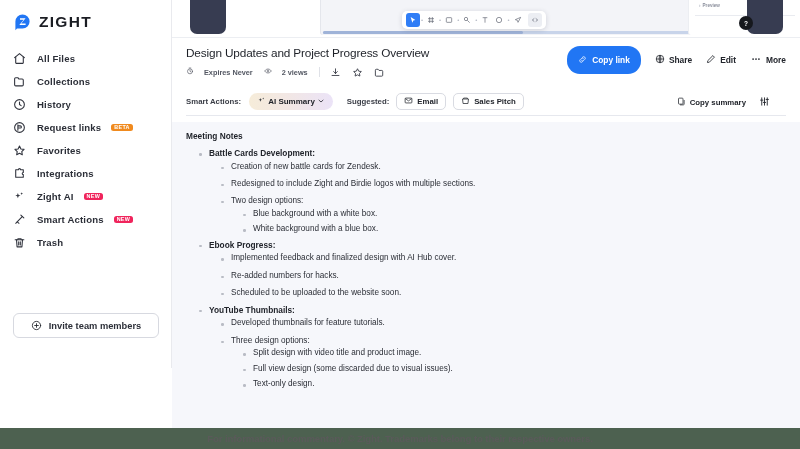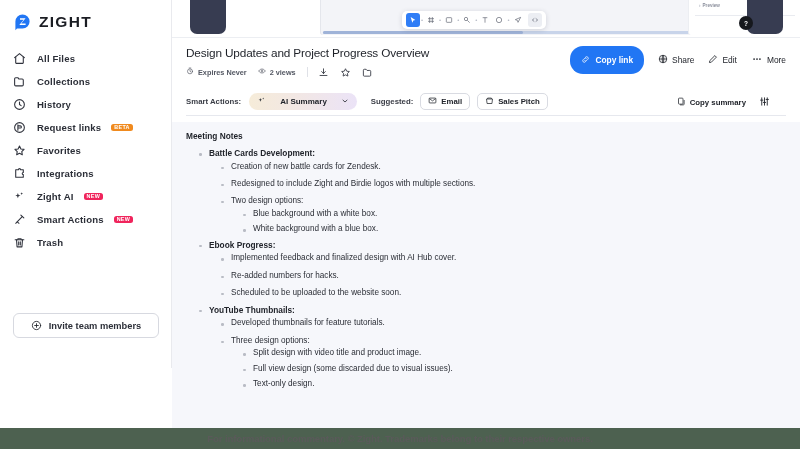--- a/index.html
+++ b/index.html
@@ -143,53 +143,53 @@
 
   
   .title-block { padding: 8px 14px 0 14px; position: relative; flex: 0 0 auto; }
   .doc-title {
     font-size: 11.8px; font-weight: 400; color: #1d2027; letter-spacing: -.15px;
   }
   .meta-row {
     display: flex; align-items: center; gap: 0; margin-top: 5px;
   }
   .meta-item {
-    display: flex; align-items: center; gap: 4px;
+    display: flex; align-items: center; gap: 10px;
     font-size: 7.3px; font-weight: 700; color: #545863; margin-right: 11px;
   }
   .meta-sep { width: 1px; height: 10px; background: #dfe1e7; margin: 0 9px 0 0; }
   .meta-ico-btn {
     width: 14px; height: 14px; display: flex; align-items: center; justify-content: center;
     color: #3c4049; cursor: pointer; margin-right: 8px;
   }
   .title-actions {
     position: absolute; right: 14px; top: 8px;
     display: flex; align-items: center; gap: 0;
   }
   .btn-copylink {
     display: flex; align-items: center; gap: 5px;
     background: #2176f4; color: #fff; border: none; border-radius: 13px;
     height: 28px; padding: 0 11px; font-size: 8.4px; font-weight: 700;
     cursor: pointer; font-family: inherit;
   }
   .act-btn {
     display: flex; align-items: center; gap: 4px;
-    font-size: 8.4px; font-weight: 400; color: #22252c; cursor: pointer;
+    font-size: 8.4px; font-weight: 700; color: #22252c; cursor: pointer;
     margin-left: 14px; background:none; border:none; font-family: inherit;
   }
 
   
   .sa-bar {
     margin: 9px 14px 0 14px; height: 28px;
     display: flex; align-items: center; position: relative;
     border-bottom: 1px solid #e6e8ee; flex: 0 0 28px;
   }
   .sa-label { font-size: 7.8px; font-weight: 700; color: #3b3e47; margin-right: 8px; }
   .ai-pill {
-    display: flex; align-items: center; gap: 14px;
+    display: flex; align-items: center; gap: 2px;
     height: 17px; border-radius: 9px; padding: 0 8px;
     background: linear-gradient(90deg,#f6ecd9 0%, #f2e7e4 45%, #ebe3f7 100%);
     font-size: 8px; font-weight: 700; color: #22252c; cursor: pointer;
     border: none; font-family: inherit;
   }
   .sa-suggest { font-size: 7.8px; font-weight: 700; color: #3b3e47; margin: 0 7px 0 14px; }
   .chip {
     display: flex; align-items: center; gap: 4px;
     height: 17px; border: 1px solid #d9dbe2; border-radius: 5px;
     padding: 0 7px; background: #fff; font-size: 7.8px; font-weight: 700;

